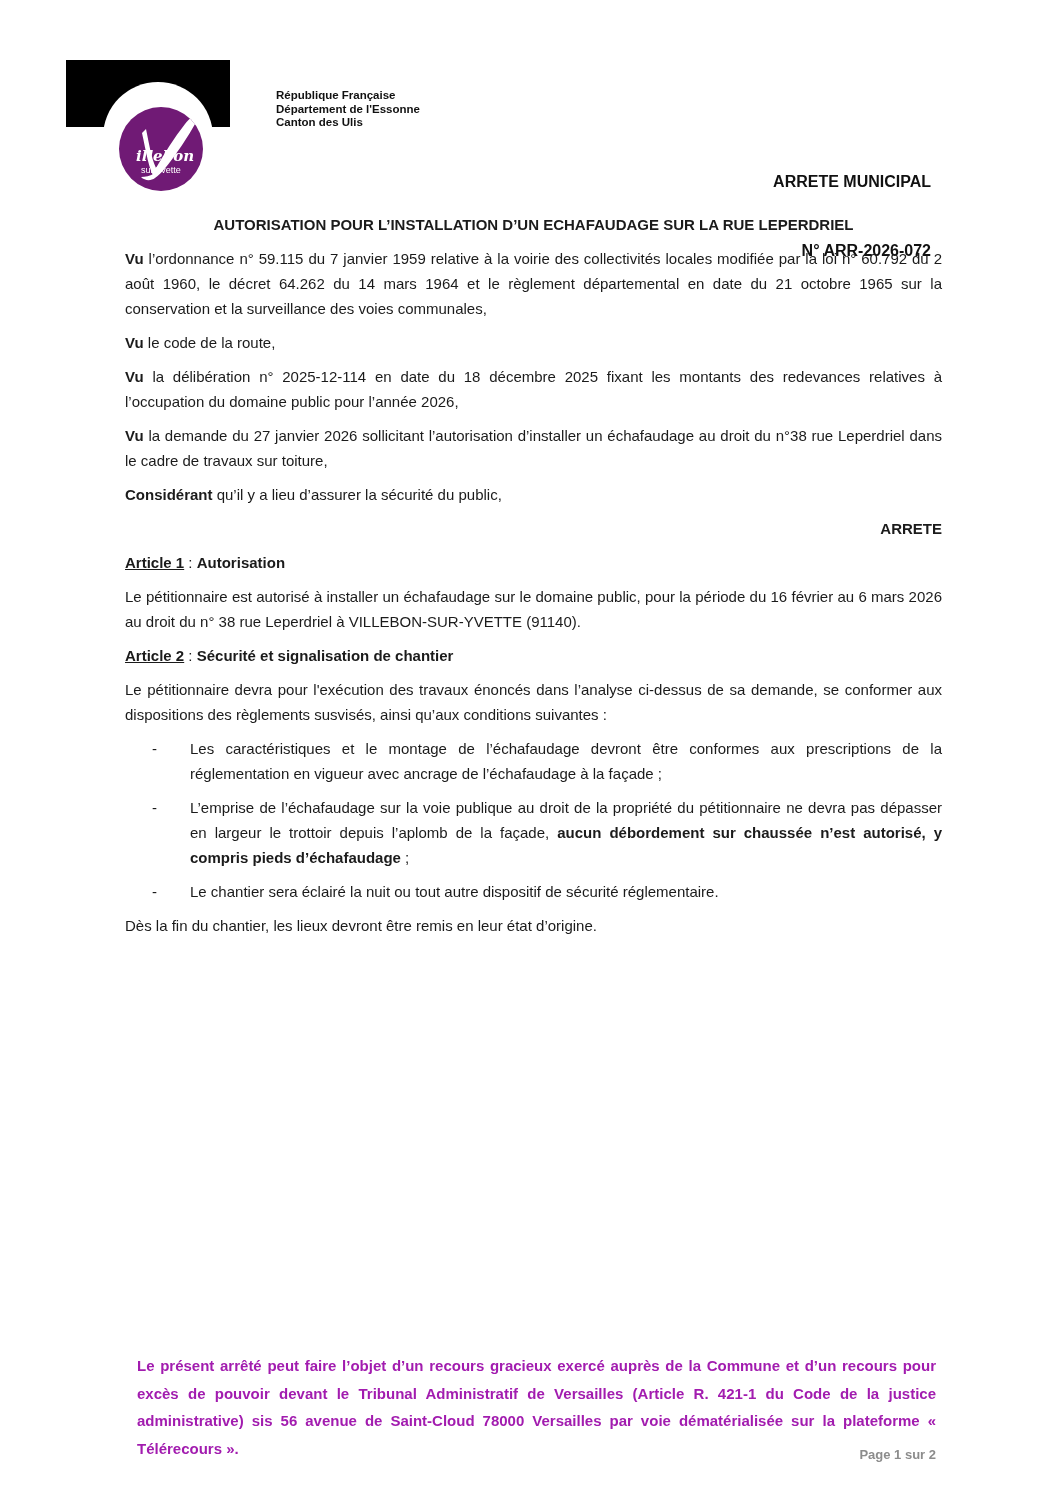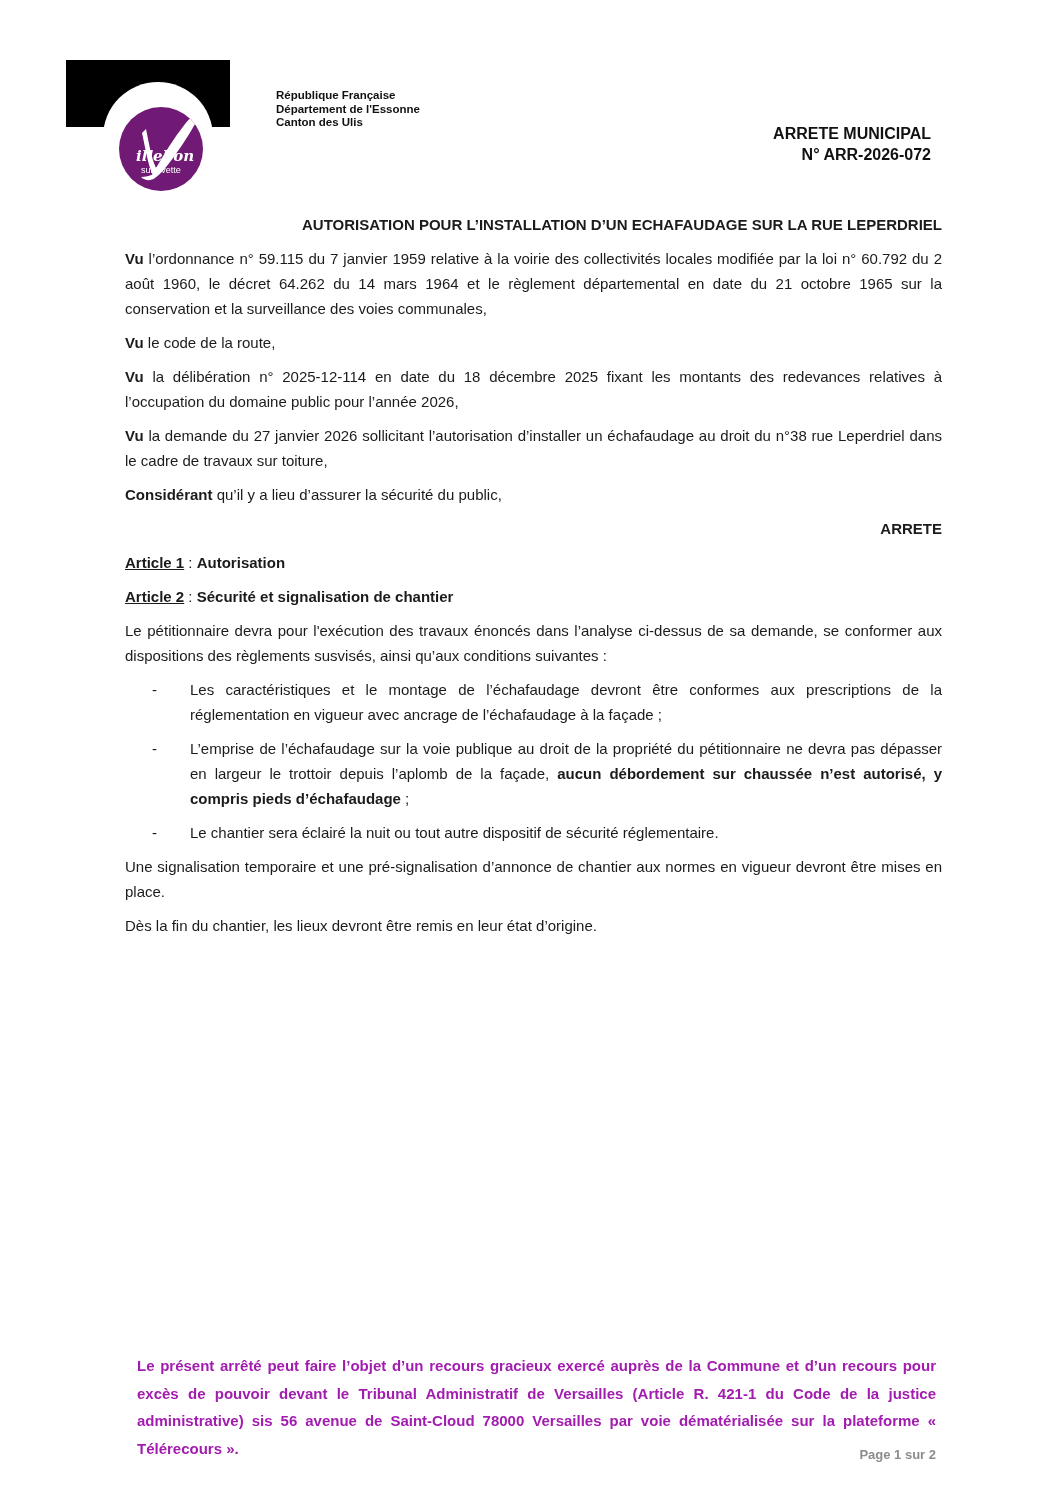--- a/index.html
+++ b/index.html
@@ -16,26 +16,26 @@
   .logo-ring{position:absolute;left:103px;top:82px;width:110px;height:110px;background:#fff;border-radius:50%;}
   .logo-disc{position:absolute;left:119px;top:107px;width:84px;height:84px;background:#701a75;border-radius:50%;overflow:hidden;}
   .logo-disc svg{position:absolute;left:0;top:0;}
   .logo-script{position:absolute;left:17px;top:40px;color:#fff;font-family:"DejaVu Serif",serif;font-style:italic;font-size:15px;font-weight:bold;}
   .logo-sub{position:absolute;left:22px;top:58px;color:#fff;font-size:9px;}
 
   .region{position:absolute;left:248px;top:89px;font-size:11.5px;font-weight:bold;line-height:13.5px;color:#111;}
   .region span{display:block;margin-left:28px;}
 
   .hdr-title{position:absolute;right:128px;top:123px;text-align:right;font-weight:bold;font-size:16px;line-height:21px;color:#111;}
-  .hdr-title span{display:block;}
+  .hdr-title span{display:block;margin-top:48px;}
 
   
   .doc{position:absolute;left:125px;top:212px;width:817px;font-size:15px;line-height:25px;text-align:justify;}
   .doc > div{margin:0 0 9px 0;}
-  .doc-title{font-weight:bold;text-align:right;}
+  .doc-title{font-weight:bold;text-align:center;}
   .b{font-weight:bold;}
   .u{text-decoration:underline;}
   .center{text-align:right;font-weight:bold;}
   .heading{text-align:left;}
   .bullet{position:relative;padding-left:65px;}
   .bullet .dash{position:absolute;left:27px;top:0;}
 
   
   .footnote{position:absolute;left:137px;top:1352px;width:799px;font-size:15px;font-weight:bold;line-height:27.5px;text-align:justify;color:#a21caf;}
   .page-num{position:absolute;right:123px;top:1447px;font-size:13px;font-weight:bold;color:#8c8c8c;}
@@ -71,34 +71,34 @@
 
   <div class="doc">
     <div class="doc-title">AUTORISATION POUR L’INSTALLATION D’UN ECHAFAUDAGE SUR LA RUE LEPERDRIEL</div>
     <div><span class="b">Vu</span><span> l’ordonnance n° 59.115 du 7 janvier 1959 relative à la voirie des collectivités locales modifiée par la loi n° 60.792 du 2 août 1960, le décret 64.262 du 14 mars 1964 et le règlement départemental en date du 21 octobre 1965 sur la conservation et la surveillance des voies communales,</span></div>
     <div><span class="b">Vu</span><span> le code de la route,</span></div>
     <div><span class="b">Vu</span><span> la délibération n° 2025-12-114 en date du 18 décembre 2025 fixant les montants des redevances relatives à l’occupation du domaine public pour l’année 2026,</span></div>
     <div><span class="b">Vu</span><span> la demande du 27 janvier 2026 sollicitant l’autorisation d’installer un échafaudage  au droit du n°38 rue Leperdriel dans le cadre de travaux sur toiture,</span></div>
     <div><span class="b">Considérant</span><span> qu’il y a lieu d’assurer la sécurité du public,</span></div>
     <div class="center">ARRETE</div>
     <div class="heading"><span class="b u">Article 1</span><span> : </span><span class="b">Autorisation</span></div>
+    <div>Le pétitionnaire est autorisé à installer un échafaudage sur le domaine public, pour la période du 16 février au 6 mars 2026 au droit du n° 38 rue Leperdriel à VILLEBON-SUR-YVETTE (91140).</div>
     <div class="heading"><span class="b u">Article 2</span><span> : </span><span class="b">Sécurité et signalisation de chantier</span></div>
     <div>Le pétitionnaire devra pour l'exécution des travaux énoncés dans l’analyse ci-dessus de sa demande, se conformer aux dispositions des règlements susvisés, ainsi qu’aux conditions suivantes :</div>
     <div class="bullet">
       <span class="dash">-</span>
       <span><span>Les caractéristiques et le montage de l’échafaudage devront être conformes aux prescriptions de la réglementation en vigueur avec ancrage de l’échafaudage à la façade ;</span></span>
     </div>
     <div class="bullet">
       <span class="dash">-</span>
       <span><span>L’emprise de l’échafaudage sur la voie publique au droit de la propriété du pétitionnaire ne devra pas dépasser en largeur le trottoir depuis l’aplomb de la façade, </span><span class="b">aucun débordement sur chaussée n’est autorisé, y compris pieds d’échafaudage</span><span> ;</span></span>
     </div>
     <div class="bullet">
       <span class="dash">-</span>
       <span><span>Le chantier sera éclairé la nuit ou tout autre dispositif de sécurité réglementaire.</span></span>
     </div>
-    <div>Une signalisation  temporaire et une pré-signalisation d’annonce de chantier aux normes en vigueur devront être mises en place.</div>
     <div>Dès la fin du chantier, les lieux devront être remis en leur état d’origine.</div>
   </div>
 
   <div class="footnote">Le présent arrêté peut faire l’objet d’un recours gracieux exercé auprès de la Commune et d’un recours pour excès de pouvoir devant le Tribunal Administratif de Versailles (Article R. 421-1 du Code de la justice administrative) sis 56 avenue de Saint-Cloud 78000 Versailles par voie dématérialisée sur la plateforme « Télérecours ».</div>
   <div class="page-num">Page 1 sur 2</div>
 
 </div>
 
 </body></html>

